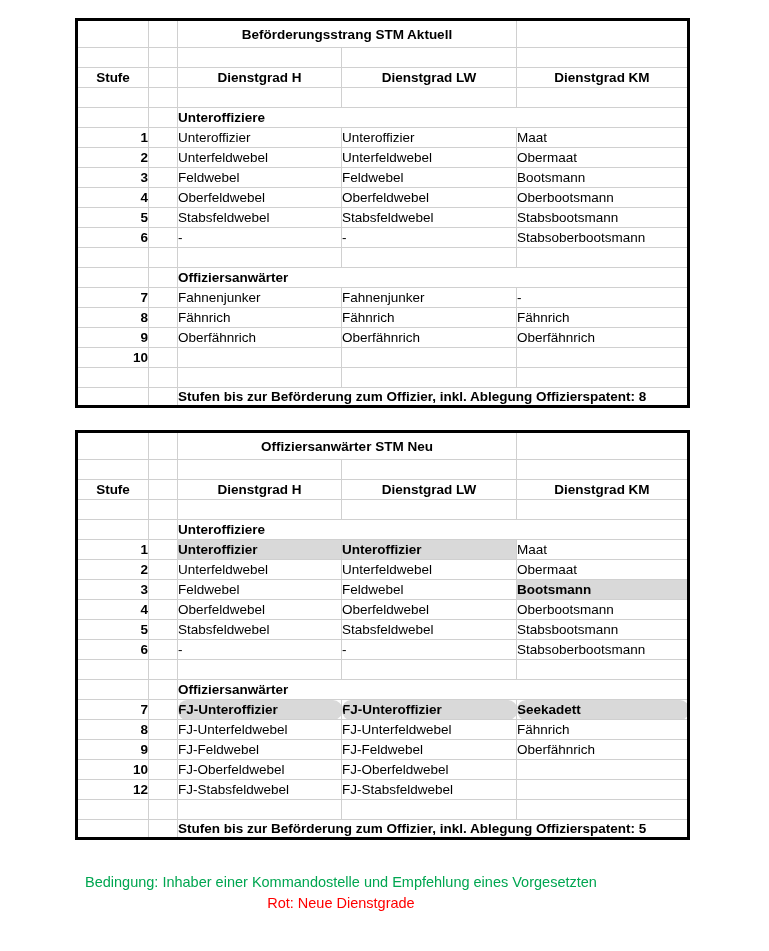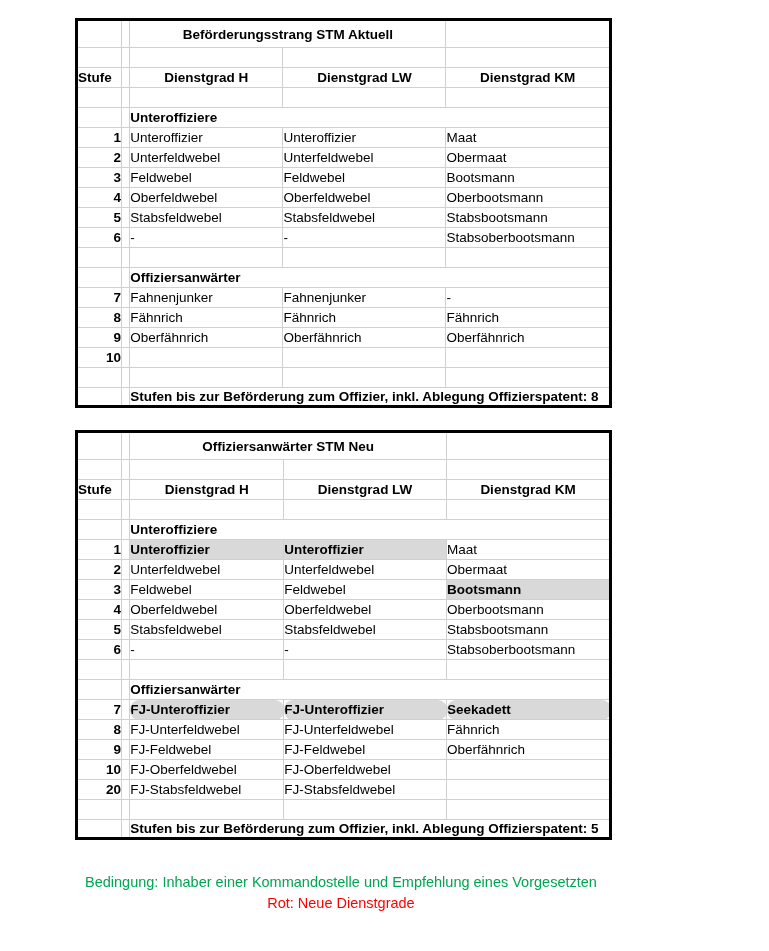--- a/index.html
+++ b/index.html
@@ -1,36 +1,36 @@
 <!DOCTYPE html>
 <html><head>
 <meta charset="utf-8">
 <style>
   html,body { margin:0; padding:0; background:#ffffff; }
   body { font-family:"Liberation Sans", sans-serif; }
   .sheet {
-    position:relative; width:612px; height:951px; background:#ffffff;text-decoration:underline;
+    position:relative; width:769px; height:951px; background:#ffffff;text-decoration:underline;
     --green:#00A651; --red:#FF0000; --hl:#D9D9D9; --grid:#D0D0D0; --border:#000000;
   }
   table.xl {
     position:absolute; border-collapse:collapse; table-layout:fixed;
     border:3px solid var(--border); background:#fff;
   }
   table.xl td {
     border:1px solid var(--grid); padding:0; height:20px; box-sizing:border-box;
     font-size:13.5px; color:#000; white-space:nowrap; overflow:hidden; vertical-align:middle;
   }
   tr.title-row td { height:28px; }
   tr.footer-row td { height:19px; }
   td.title-box {
     border:3px solid var(--border); font-weight:bold; font-size:17.5px; text-align:center;
   }
   td.section-box { border:2px solid var(--border); font-weight:bold; }
   td.colhead  { font-weight:bold; text-align:center; }
-  td.stufe-h  { font-weight:bold; padding-left:9px; }
+  td.stufe-h  { font-weight:bold; padding-left:9px;text-align:center; }
   td.num      { font-weight:bold; text-align:right; padding-right:20px; }
   td.rank     { padding-left:6px; }
   td.footer-cell { font-weight:bold; padding-left:6px;margin-left:20px; }
   td.hl    { background:var(--hl); }
   td.c-green { color:var(--green); font-weight:bold; }
   td.c-red   { color:var(--red); }
   td.b       { font-weight:bold;border-radius:9px; }
   #table-aktuell { left:75px; top:18px; }
   #table-neu     { left:75px; top:430px; }
   .legend {
@@ -297,21 +297,21 @@
           <td class="rank">Oberfähnrich</td>
         </tr>
         <tr class="data-row">
           <td class="num">10</td>
           <td></td>
           <td class="rank c-red">FJ-Oberfeldwebel</td>
           <td class="rank c-red">FJ-Oberfeldwebel</td>
           <td class="rank"></td>
         </tr>
         <tr class="data-row">
-          <td class="num">20</td>
+          <td class="num">12</td>
           <td></td>
           <td class="rank c-red">FJ-Stabsfeldwebel</td>
           <td class="rank c-red">FJ-Stabsfeldwebel</td>
           <td class="rank"></td>
         </tr>
         <tr class="blank-row">
           <td></td>
           <td></td>
           <td></td>
           <td></td>

